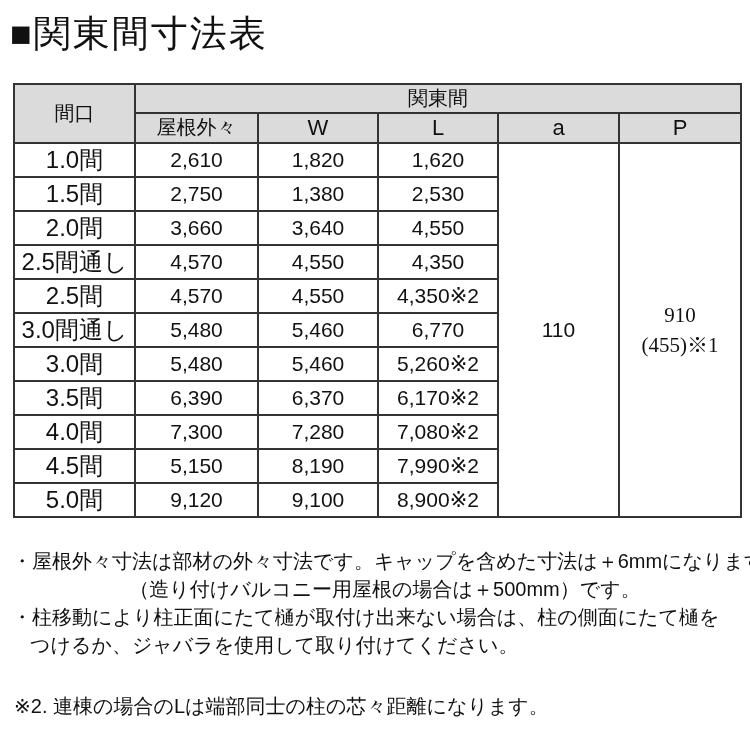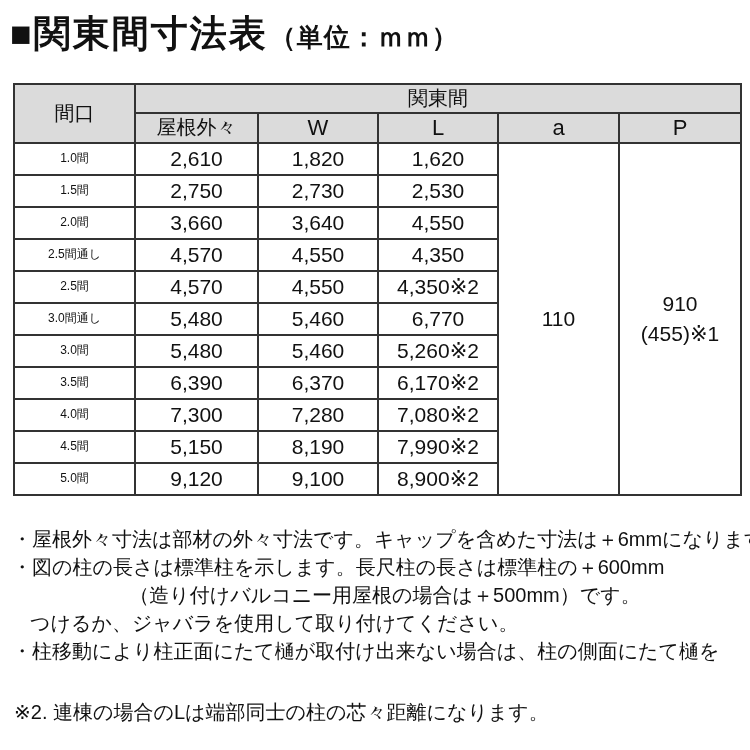--- a/index.html
+++ b/index.html
@@ -22,21 +22,21 @@
     line-height: 1.15;
     white-space: nowrap;
   }
   .title-square {
     font-size: 36px;
     font-weight: bold;
     margin-right: 2px;
   }
   .title-main {
     font-size: 37px;
-    font-weight: bold;
+    font-weight: normal;
     letter-spacing: 2px;
   }
   .title-unit {
     font-size: 26px;
     font-weight: bold;
     margin-left: 2px;
     letter-spacing: 1px;
   }
   
   table.dim-table {
@@ -59,23 +59,23 @@
     font-size: 20px;
   }
   .dim-table thead tr.hrow1 { height: 28px; }
   .dim-table thead tr.hrow2 { height: 30px; padding-left: 19px; }
   .dim-table thead th.latin { font-size: 22px; }
   .dim-table tbody td {
     font-size: 21px;
     height: 30px;
     background: #ffffff;
   }
-  .dim-table tbody td.label { font-size: 12px; text-align: center; }
+  .dim-table tbody td.label { font-size: 24px; text-align: center; }
   .dim-table td.merged { font-size: 21px; }
-  .dim-table td.merged .pline { line-height: 30px; }
+  .dim-table td.merged .pline { line-height: 30px; font-family: Liberation Serif, serif; }
   
   .notes {
     margin: 29px 0 0 12px;
     font-size: 20px;
     line-height: 28px;
     white-space: nowrap;
   }
   .note.indent-paren { padding-left: 8px; text-align: center; }
   .note.indent-cont  { padding-left: 18px; }
   .footnotes {
@@ -86,21 +86,20 @@
   }
 </style>
 </head>
 <body>
 
 <div class="page">
 
   <div class="title-row">
     <span class="title-square">■</span>
     <span class="title-main">関東間寸法表</span>
-    <span class="title-unit">（単位：ｍｍ）</span>
   </div>
 
   <table class="dim-table">
     <colgroup>
       <col style="width:121px">
       <col style="width:123px">
       <col style="width:120px">
       <col style="width:120px">
       <col style="width:121px">
       <col style="width:122px">
@@ -126,21 +125,21 @@
         <td>1,620</td>
         <td rowspan="11" class="merged">110</td>
         <td rowspan="11" class="merged">
           <div class="pline">910</div>
           <div class="pline">(455)※1</div>
         </td>
       </tr>
       <tr>
         <td class="label">1.5間</td>
         <td>2,750</td>
-        <td>2,730</td>
+        <td>1,380</td>
         <td>2,530</td>
       </tr>
       <tr>
         <td class="label">2.0間</td>
         <td>3,660</td>
         <td>3,640</td>
         <td>4,550</td>
       </tr>
       <tr>
         <td class="label">2.5間通し</td>
@@ -188,23 +187,22 @@
         <td class="label">5.0間</td>
         <td>9,120</td>
         <td>9,100</td>
         <td>8,900※2</td>
       </tr>
     </tbody>
   </table>
 
   <div class="notes">
     <div class="note">・屋根外々寸法は部材の外々寸法です。キャップを含めた寸法は＋6mmになります。</div>
-    <div class="note">・図の柱の長さは標準柱を示します。長尺柱の長さは標準柱の＋600mm</div>
     <div class="note indent-paren">（造り付けバルコニー用屋根の場合は＋500mm）です。</div>
+    <div class="note">・柱移動により柱正面にたて樋が取付け出来ない場合は、柱の側面にたて樋を</div>
     <div class="note indent-cont">つけるか、ジャバラを使用して取り付けてください。</div>
-    <div class="note">・柱移動により柱正面にたて樋が取付け出来ない場合は、柱の側面にたて樋を</div>
   </div>
 
   <div class="footnotes">
     <div class="footnote">※2. 連棟の場合のLは端部同士の柱の芯々距離になります。</div>
   </div>
 
 </div>
 
 </body></html>

